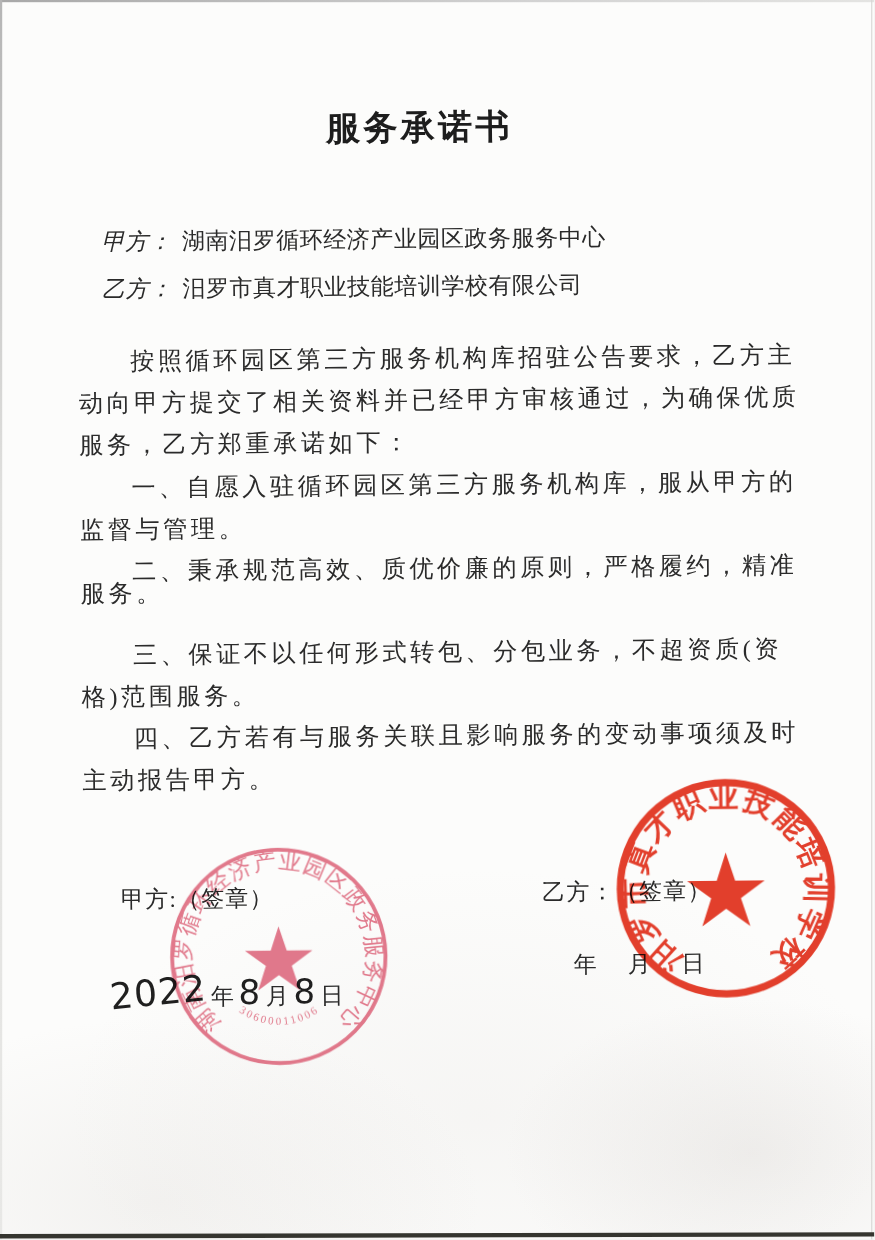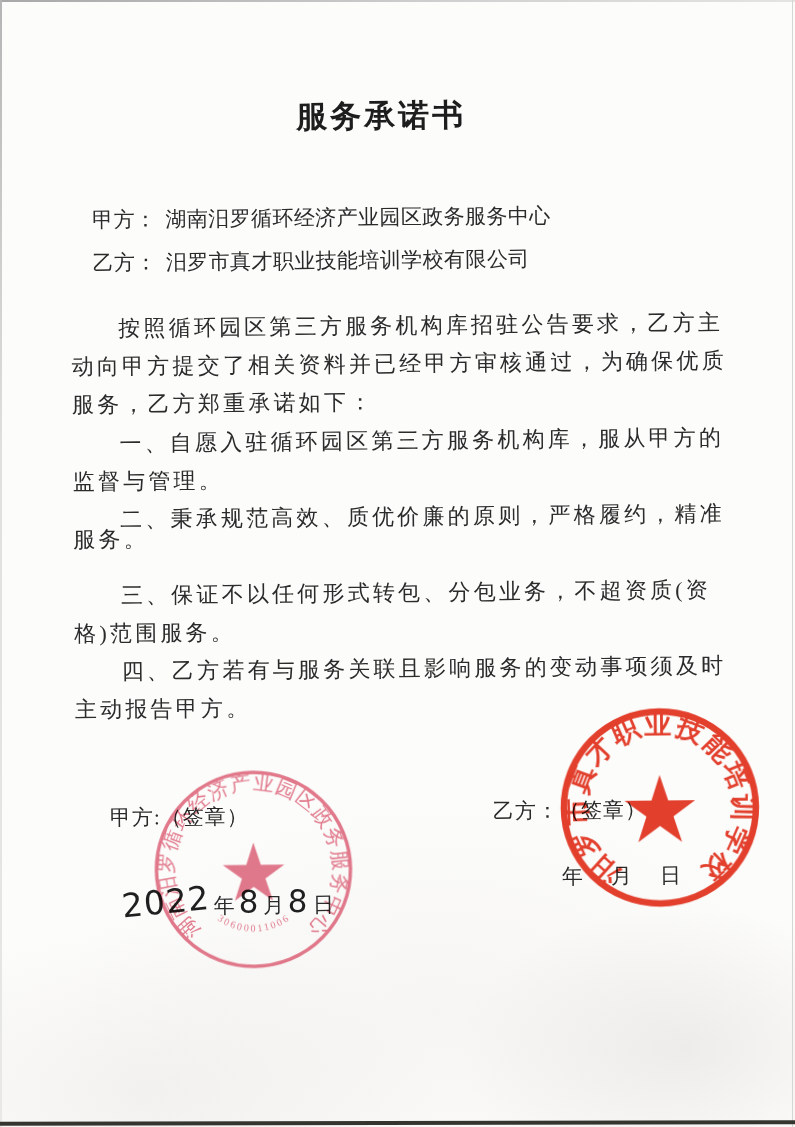--- a/index.html
+++ b/index.html
@@ -8,39 +8,38 @@
     font-family:"Liberation Serif","DejaVu Serif",serif;
     background:#e9e9e7;
   }
   #sheet{
     position:relative;width:795px;height:1127px;overflow:hidden;
     background:
       radial-gradient(ellipse 320px 200px at 86% 93%, rgba(205,200,196,.28), transparent 70%),
       radial-gradient(ellipse 420px 240px at 18% 97%, rgba(208,204,199,.22), transparent 70%),
       radial-gradient(ellipse 500px 300px at 55% 90%, rgba(210,206,202,.15), transparent 75%),
       #fcfcfb;
-    text-align: center;
   }
   .edge{position:absolute;background:#c9c9c9;}
   #edge-top{top:0;left:0;width:100%;height:2px;background:linear-gradient(to right,#a8a8a8,#d2d2d2 60%,#e4e4e2);}
   #edge-left{top:0;left:0;width:2px;height:100%;background:linear-gradient(#b5b5b5,#e0e0de 40%,#e8e8e6);}
   #edge-right{top:0;right:2px;width:1px;height:100%;background:#d6d6d4;}
   #edge-bottom{left:0;right:0;bottom:2px;height:4px;background:#35352f;transform:rotate(-0.12deg);}
   #content{
     position:absolute;inset:0;
     transform:rotate(-0.55deg);
     transform-origin:50% 45%;
     color:#262626;
   }
   #doc-title{
     position:absolute;left:300px;top:95px;
     font-size:31px;font-weight:bold;letter-spacing:3px;color:#1d1d1d;
   }
   .party-line{position:absolute;left:95px;font-size:21px;letter-spacing:0.4px;white-space:nowrap;color:#2a2a2a;}
-  .party-line .plabel{margin-right:9px;}
+  .party-line .plabel{margin-right:9px;font-style:italic;}
   #party-a-line{top:203px;}
   #party-b-line{top:246px;}
   .body-line{
     position:absolute;font-size:22px;letter-spacing:3.2px;line-height:25px;
     white-space:nowrap;color:#2b2b2b;
   }
   .flush{left:73px;}
   .indent{left:120px;}
   .sign-label{position:absolute;font-size:21px;letter-spacing:1px;white-space:nowrap;color:#2a2a2a;}
   #sign-a{left:107px;top:801px;}

